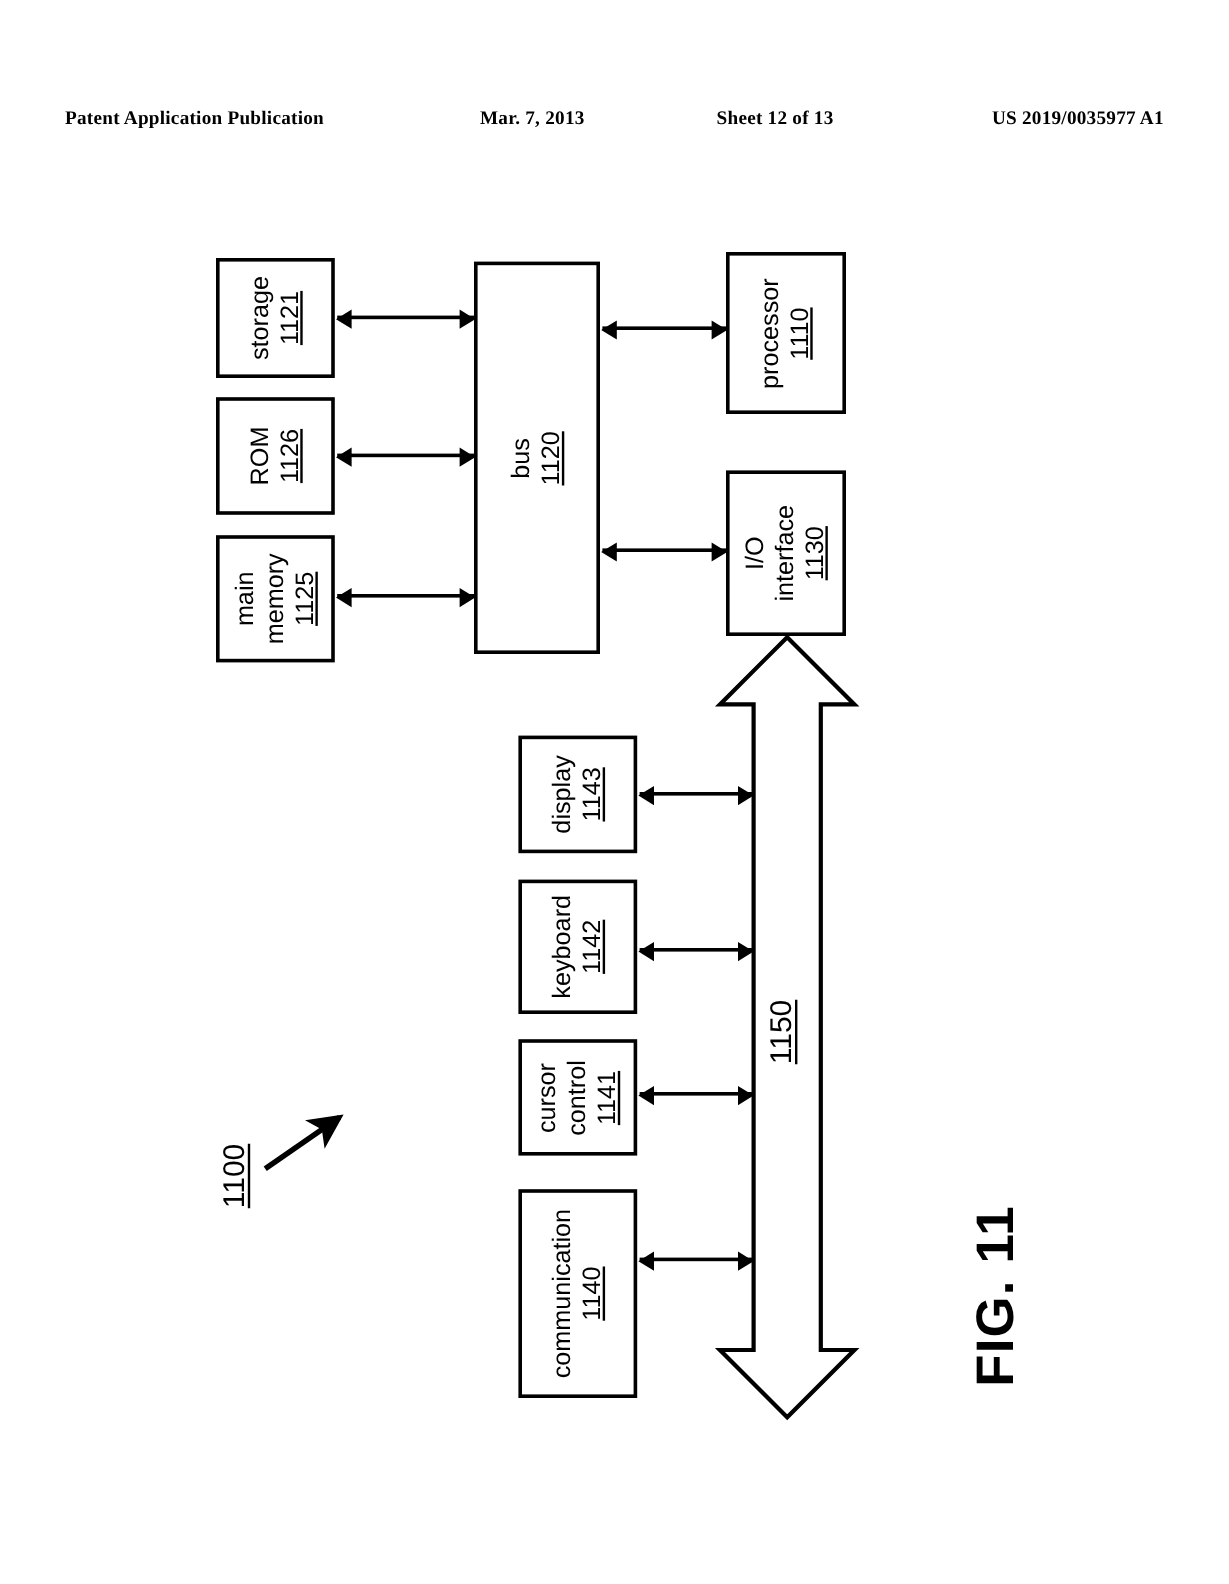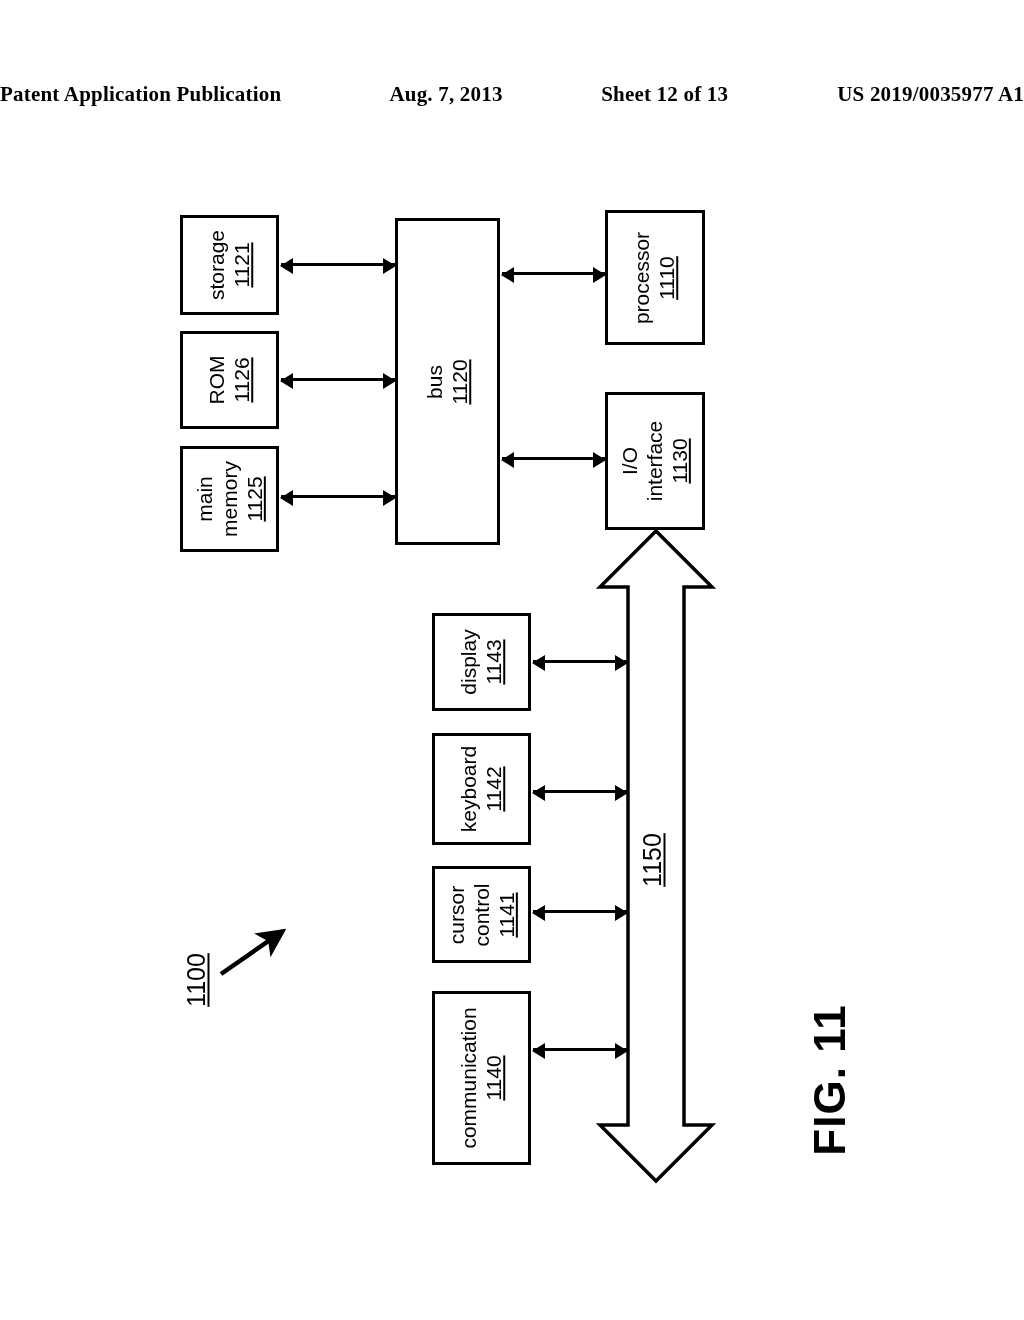--- a/index.html
+++ b/index.html
@@ -21,25 +21,25 @@
   }
 
   
   #header {
     position: absolute;
     left: 0;
     top: 82px;
     width: 1024px;
     height: 34px;
     display: flex;
-    align-items: flex-start;
+    align-items: center;
     justify-content: center;
     font-family: "Liberation Serif", serif;
     font-weight: bold;
-    font-size: 21px;
+    font-size: 16px;
     letter-spacing: 0.2px;
     white-space: nowrap;
     gap: 44px;
   }
   #header .h-seg { display: inline-block; }
   #header .gap-lg { display: inline-block; width: 42px; }
   #header .gap-md { display: inline-block; width: 22px; }
   #header .gap-xl { display: inline-block; width: 44px; }
 
   
@@ -171,21 +171,21 @@
   }
 </style>
 </head>
 <body>
 
 <div id="page">
 
   <div id="header">
     <span class="h-seg">Patent Application Publication</span>
     <span class="gap-lg"></span>
-    <span class="h-seg">Aug. 7, 2013</span>
+    <span class="h-seg">Mar. 7, 2013</span>
     <span class="gap-md"></span>
     <span class="h-seg">Sheet 12 of 13</span>
     <span class="gap-xl"></span>
     <span class="h-seg">US 2019/0035977 A1</span>
   </div>
 
   <div class="box" style="left:180px; top:215px; width:99px; height:100px;">
     <div class="vlabel">
       <span class="name">storage</span>
       <span class="num">1121</span>

